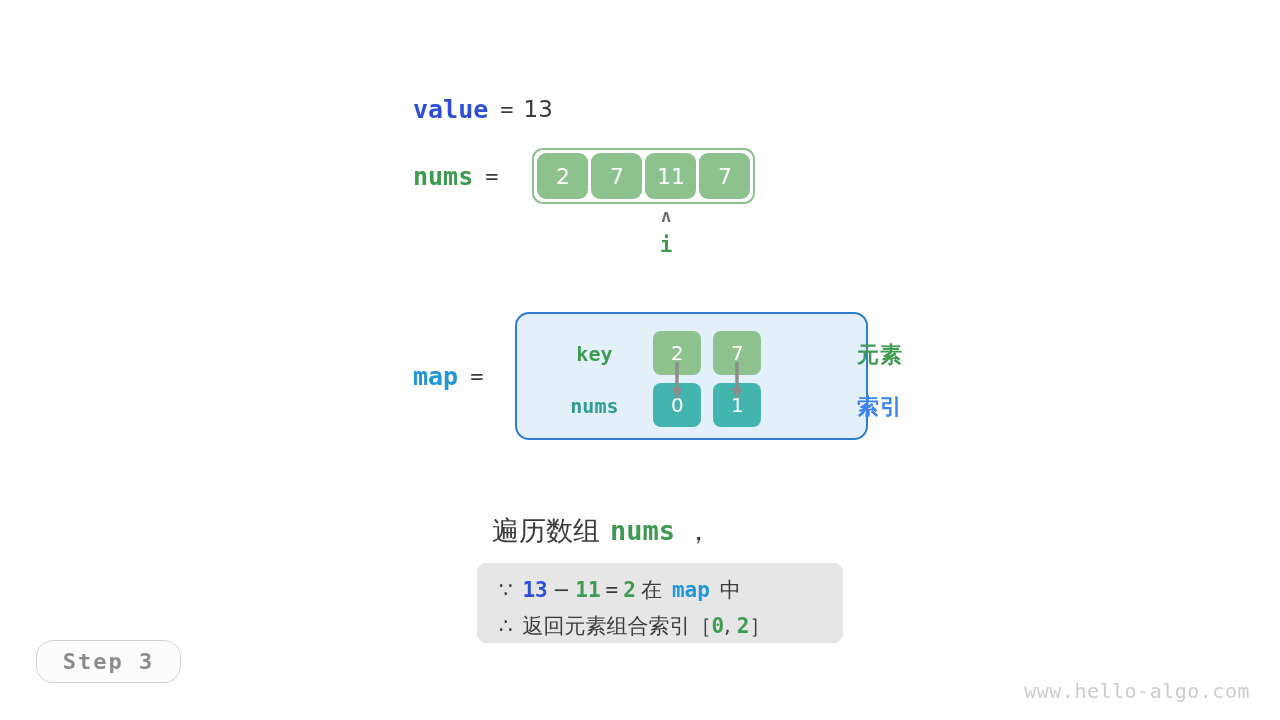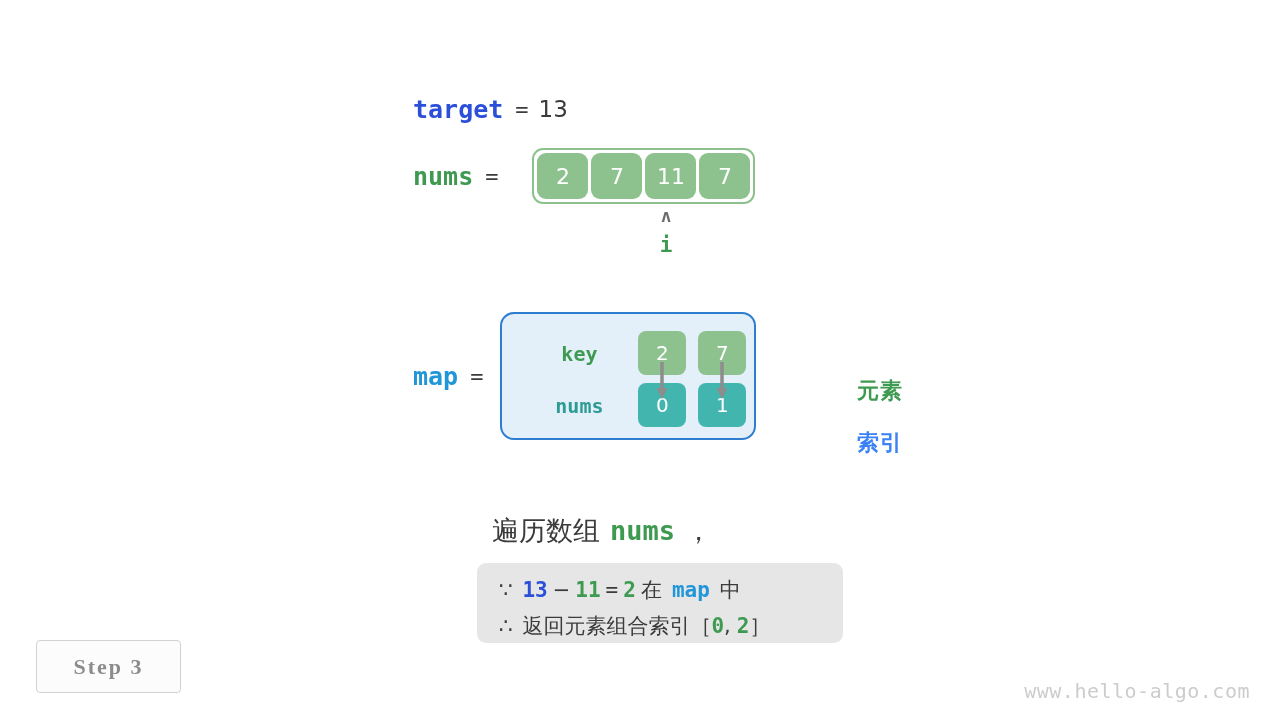--- a/index.html
+++ b/index.html
@@ -109,22 +109,22 @@
     top: 312px;
     display: flex;
     align-items: center;
   }
   .var-map {
     font-size: 25px;
     font-weight: bold;
     color: #2196d8;
   }
   #map-box {
-    margin-left: 7px;
-    width: 256px;
+    margin-left: 22px;
+    width: 353px;
     height: 128px;
     box-sizing: border-box;
     border: 2px solid #2f7dd1;
     border-radius: 14px;
     background: #e3f0fa;
     position: relative;
   }
   .map-rowlabel {
     position: absolute;
     left: 36px;
@@ -158,21 +158,20 @@
     height: 38px;
   }
 
   
   .side-note {
     position: absolute;
     left: 857px;
     font-size: 22px;
     font-weight: bold;
     letter-spacing: 1px;
-    margin-top: 36px;
   }
   #side-note-element { top: 340px; color: #3f9a51; }
   #side-note-index   { top: 392px; color: #3b82f6; }
 
   
   #desc-line {
     position: absolute;
     left: 492px;
     top: 513px;
     font-size: 27px;
@@ -213,50 +212,49 @@
   .callout-line .green{ color: #3f9a51; font-weight: bold; font-family: "DejaVu Sans Mono","Liberation Mono",monospace; }
   .callout-line .lblue{ color: #2196d8; font-weight: bold; font-family: "DejaVu Sans Mono","Liberation Mono",monospace; }
   .callout-line .sp   { padding: 0 5px; }
 
   
   #step-badge {
     position: absolute;
     left: 36px;
     top: 640px;
     width: 145px;
-    height: 53px;
+    height: 43px;
     box-sizing: border-box;
     border: 1.5px solid #d2d2d2;
-    border-radius: 4px;
+    border-radius: 17px;
     background: #fcfcfc;
     display: flex;
     align-items: center;
     justify-content: center;
     color: #8c8c8c;
     font-size: 22px;
     font-weight: bold;
     letter-spacing: 2px;
-    font-family: Liberation Serif, serif;
   }
 
   
   #footer-url {
     position: absolute;
     right: 30px;
     bottom: 17px;
     font-size: 20px;
     color: #cccccc;
     letter-spacing: 0.5px;
   }
 </style>
 </head>
 <body>
 
 <div id="target-row">
-  <span class="mono var-target">target</span>
+  <span class="mono var-target">value</span>
   <span class="mono eq">=</span>
   <span class="plain-num">13</span>
 </div>
 
 <div id="nums-row">
   <span class="mono var-nums">nums</span>
   <span class="mono eq">=</span>
   <div id="nums-array">
     <div class="arr-cell">2</div>
     <div class="arr-cell">7</div>

